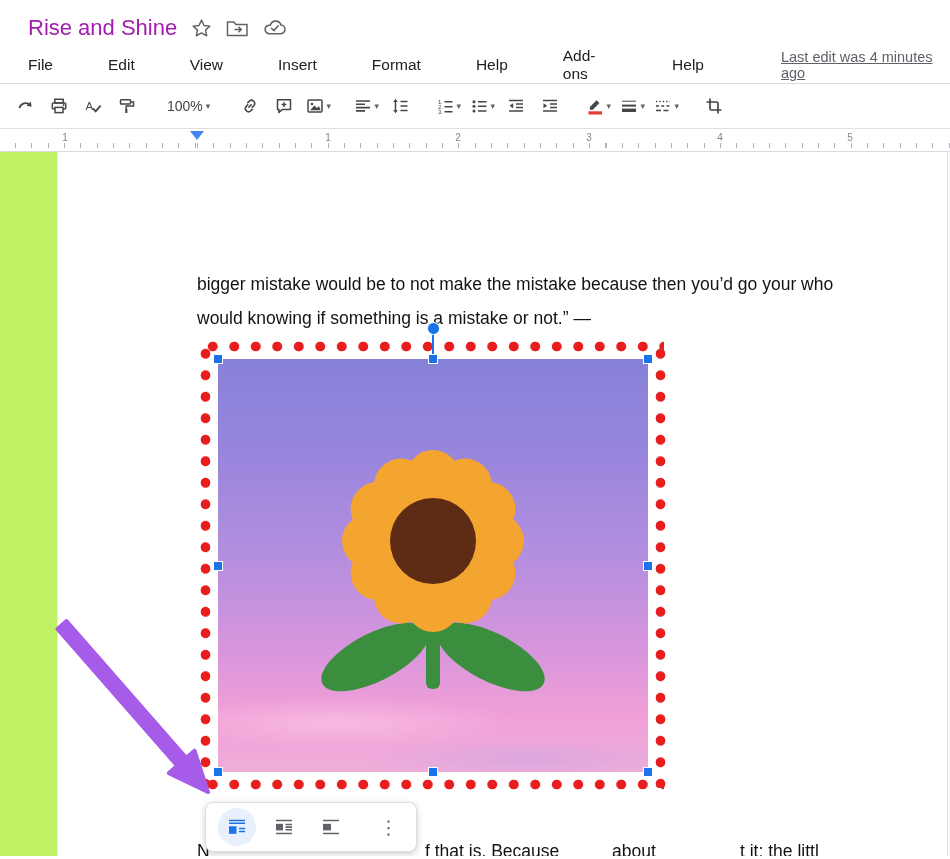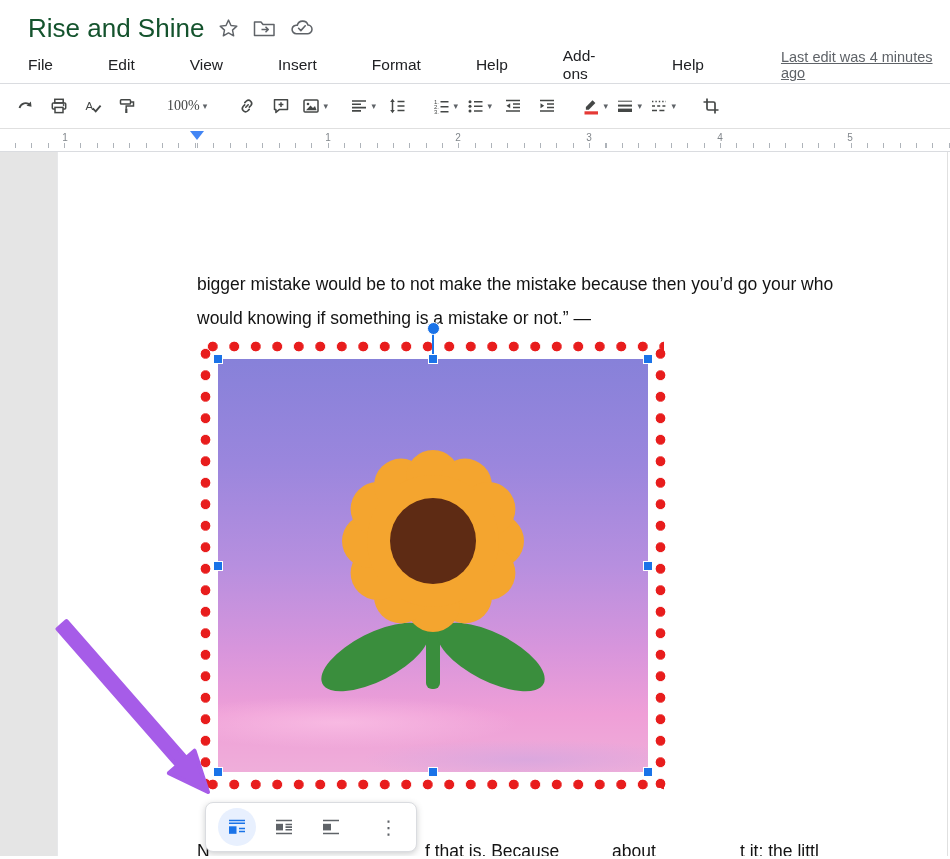--- a/index.html
+++ b/index.html
@@ -1,46 +1,46 @@
 <!DOCTYPE html>
 <html><head>
 <meta charset="utf-8">
 <style>
   * { box-sizing: border-box; margin: 0; padding: 0; }
   html,body { width:950px; height:859px; overflow:hidden; background:#fff;
     font-family:"Liberation Sans", sans-serif; color:#202124; }
 
   
   .titlebar { height:46px; display:flex; align-items:center; padding:10px 0 0 28px; gap:14px; }
-  .doc-title { font-size:26px; color:#14532d; }
+  .doc-title { font-size:22px; color:#a21caf; }
   .hd-icon { display:flex; align-items:center; color:#5f6368; cursor:pointer; }
   .menubar { height:38px; display:flex; align-items:center; padding-left:28px; border-bottom:1px solid #dadce0;gap:28px; }
   .menu-item { font-size:15.5px; color:#202124; margin-right:27px; cursor:pointer; }
   .last-edit { font-size:14.5px; color:#5f6368; text-decoration:underline; margin-left:22px; cursor:pointer; }
 
   
   .toolbar { height:45px; display:flex; align-items:center; padding-left:8px; border-bottom:1px solid #e0e0e0; }
   .tbtn { height:30px; min-width:28px; display:flex; align-items:center; justify-content:center;
           border-radius:4px; margin:0 3px; cursor:pointer; color:#444746; }
   .tbtn svg { display:block; }
   .caret { font-size:9px; color:#5f6368; margin-left:3px; }
-  .zoom-btn { padding:0 6px; font-size:14px; color:#444746;font-family:Liberation Serif, serif; }
+  .zoom-btn { padding:0 6px; font-size:14px; color:#444746; }
   .sep { width:14px; }
 
   
   .ruler { position:relative; height:23px; background:#fff; border-bottom:1px solid #dadce0; }
   .ruler-ticks { position:absolute; left:0; right:0; bottom:3px; height:5px;
     background-image:repeating-linear-gradient(to right, #aeb3b9 0 1px, transparent 1px 16.34px);
     background-position:197px 0; }
   .ruler-num { position:absolute; top:3px; transform:translateX(-50%); font-size:10px; color:#80868b; }
   .indent-marker { position:absolute; left:190px; top:2px; width:0; height:0;
     border-left:7px solid transparent; border-right:7px solid transparent; border-top:9px solid #4285f4; }
 
   
-  .docarea { position:relative; height:704px; background:#e5e5e5; overflow:hidden; }
+  .docarea { position:relative; height:704px; background:#bef264; overflow:hidden; }
   .page { position:absolute; left:57px; top:0; right:0; bottom:0; background:#fff; border-left:1px solid #e7e8ea; }
   .right-edge { position:absolute; right:2px; top:0; bottom:0; width:1px; background:#e0e0e0; }
 
   .doc-text { position:absolute; left:197px; top:115px; width:753px; font-size:17.5px; line-height:34px;
     color:#131313; white-space:nowrap; overflow:hidden; }
   .frag { position:absolute; top:689px; font-size:17.5px; color:#131313; white-space:nowrap; }
 
   
   .img-wrap { position:absolute; left:218px; top:207px; width:430px; height:413px; z-index:10; }
   .img-canvas { position:absolute; inset:0; overflow:hidden;

